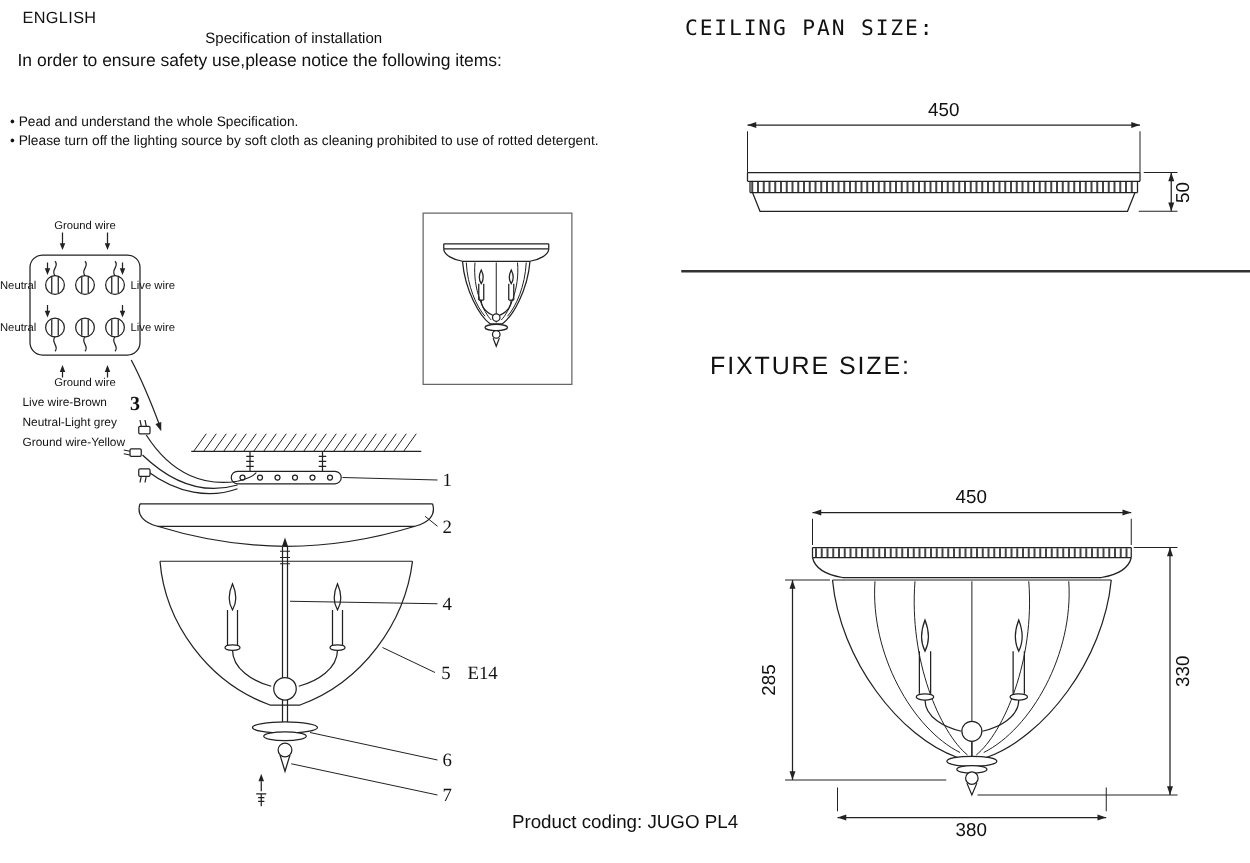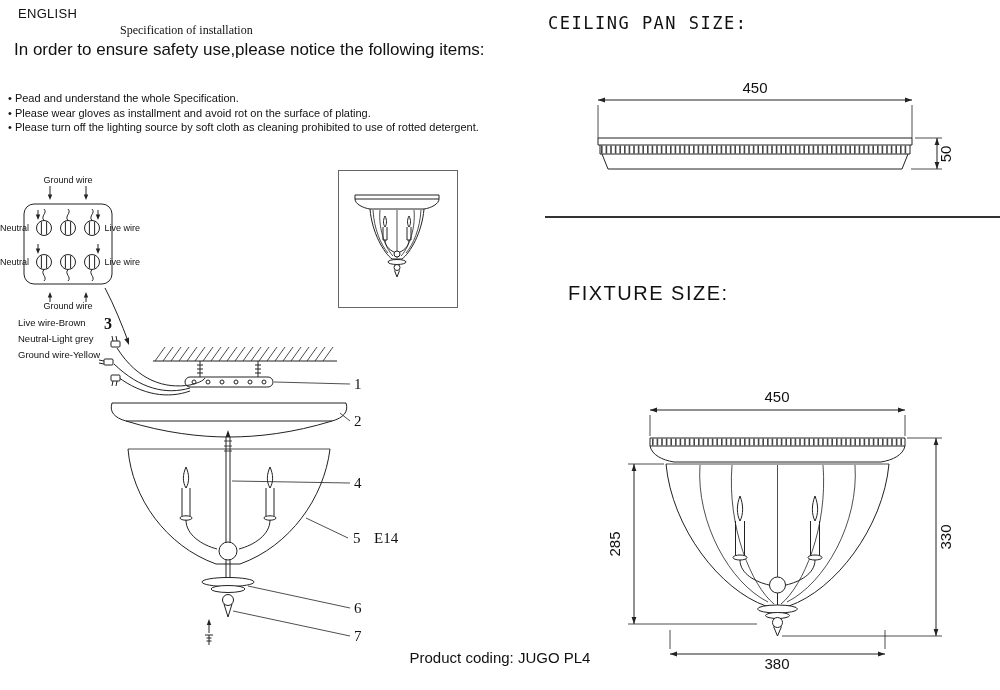--- a/index.html
+++ b/index.html
@@ -1,21 +1,21 @@
 <!DOCTYPE html>
 <html><head>
 <meta charset="utf-8">
 <style>
   html,body{margin:0;padding:0;}
   body{width:1000px;height:690px;position:relative;background:#fff;
        font-family:"Liberation Sans",sans-serif;color:#111;overflow:hidden;}
   .abs{position:absolute;}
   #english{left:18px;top:6px;font-size:13px;letter-spacing:.3px;}
-  #spec-title{left:120px;top:23px;width:230px;text-align:left;font-size:12px;font-family:Liberation Serif, serif;}
-  #spec-intro{left:14px;top:40px;font-size:17px;}
+  #spec-title{left:120px;top:23px;width:230px;text-align:center;font-size:12px;}
+  #spec-intro{left:14px;top:40px;font-size:14px;}
   #spec-items{left:8px;top:54px;font-size:11px;line-height:14.5px;width:560px;margin-top:37px;}
   #legend{left:18px;top:315px;font-size:9.5px;line-height:16px;}
   #callout3{left:104px;top:315px;font-size:16px;font-weight:bold;font-family:"Liberation Serif",serif;}
   #pan-title{left:548px;top:13px;font-size:17px;font-family:"DejaVu Sans Mono",monospace;letter-spacing:1.5px;}
   #fixture-title{left:568px;top:282px;font-size:20px;font-family:Liberation Sans, sans-serif;letter-spacing:1.5px;}
   #divider{left:545px;top:216px;width:455px;height:2px;background:#333;}
   #product{left:320px;top:649px;width:360px;text-align:center;font-size:15px;}
   #inset{left:338px;top:170px;width:118px;height:136px;border:1px solid #666;}
   svg.layer{position:absolute;overflow:visible;}
   #svg-wiring{left:0;top:172;}
@@ -34,21 +34,20 @@
 </style>
 </head>
 <body>
 
 <div class="abs" id="english">ENGLISH</div>
 
 <div class="abs" id="spec-title">Specification of installation</div>
 <div class="abs" id="spec-intro">In order to ensure safety use,please notice the following items:</div>
 <div class="abs" id="spec-items">
   <div>• Pead and understand the whole Specification.</div>
-  <div>• Please wear gloves as installment and avoid rot on the surface of plating.</div>
   <div>• Please turn off the lighting source by soft cloth as cleaning prohibited to use of rotted detergent.</div>
 </div>
 
 <svg class="layer" id="svg-wiring" width="140" height="140" viewBox="0 0 140 140" style="left:0;top:172px;">
   <g>
     <rect class="s" x="24" y="32" width="88" height="80" rx="10"></rect>
   </g>
   <g>
     <text class="wlabel" x="68" y="11" text-anchor="middle">Ground wire</text>
     <line class="s" x1="50" y1="14" x2="50" y2="24"></line>

